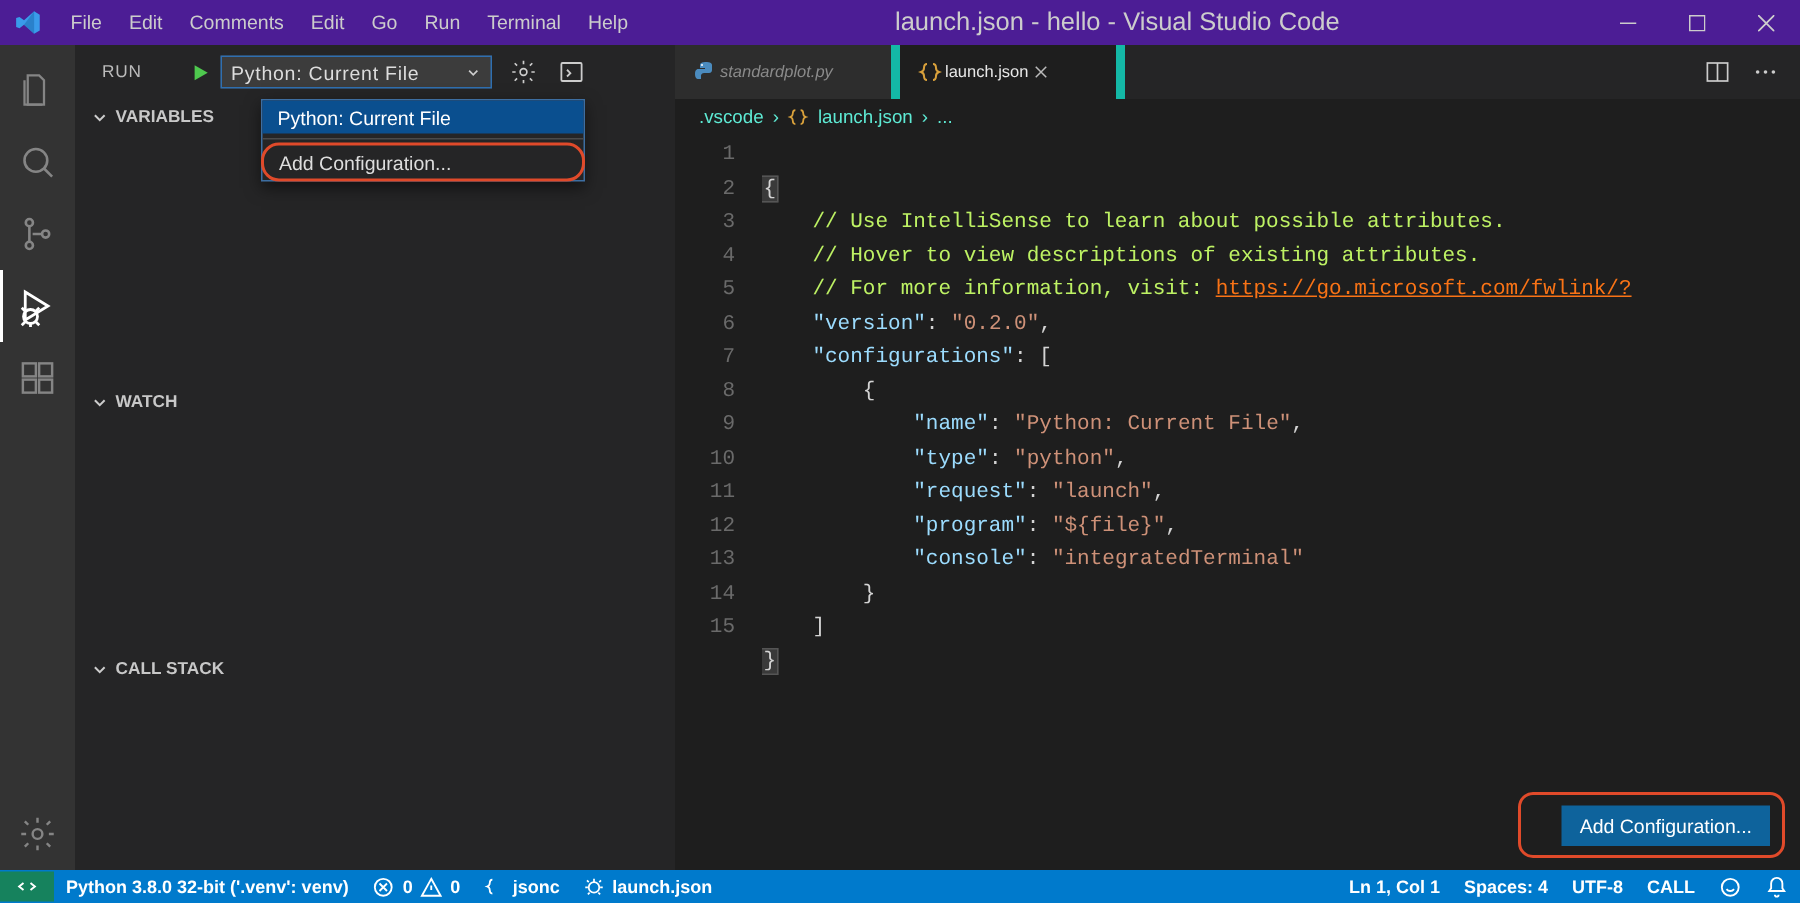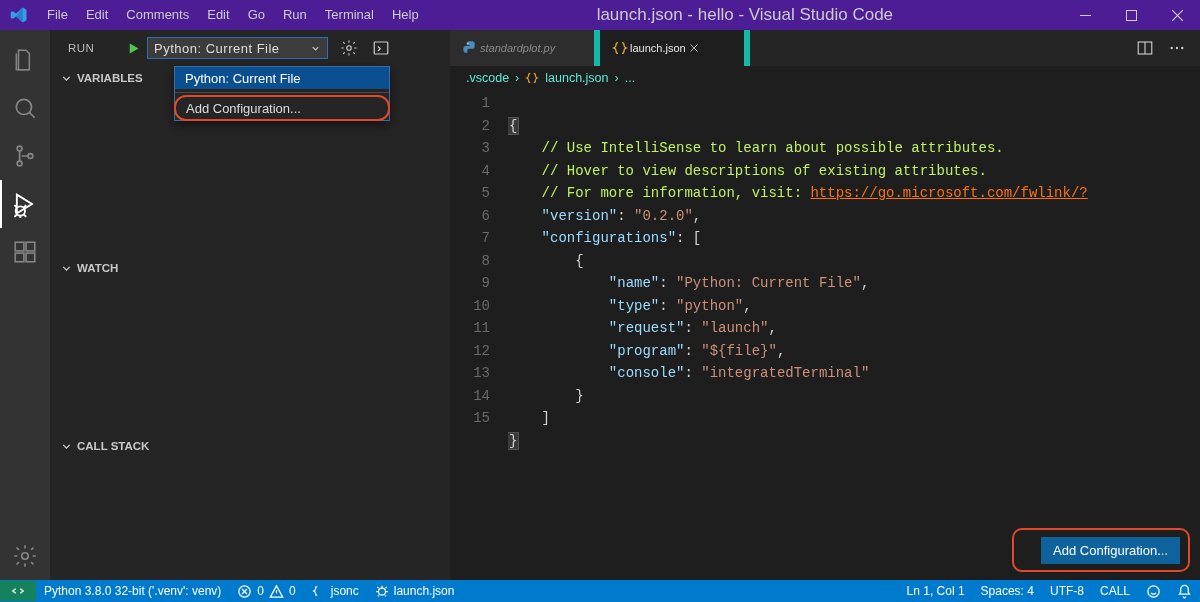--- a/index.html
+++ b/index.html
@@ -48,21 +48,21 @@
   .key { color:#9cdcfe; }
   .str { color:#ce9178; }
   .pun { color:#d4d4d4; }
   .cmt { color:#bef264; }
   .lnk { color:#f97316; text-decoration: underline;}
   .highlight-brace { border:1px solid #555; background:#3a3a3a; padding:0 1px; margin:0 -1px;}
   .add-config-btn { position:absolute; right:20px; bottom:16px; background:#0e639c; color:#fff; padding:6px 12px; font-size:13px; border:none; }
   .add-config-highlight { position:absolute; right:10px; bottom:8px; width:178px; height:44px; border:2px solid #e04a2a; border-radius:10px; pointer-events:none;}
   .statusbar { height:22px; background:#007acc; color:#fff; display:flex; align-items:center; font-size:12px; }
   .statusbar .sb-remote { width:36px; height:22px; background:#16825d; display:flex; align-items:center; justify-content:center; }
-  .statusbar .seg { padding:0 8px; display:flex; align-items:center; gap:5px; height:20px;}
+  .statusbar .seg { padding:0 8px; display:flex; align-items:center; gap:5px; height:20px;font-weight:bold;}
   .statusbar .spacer { flex:1; }
   svg { display:block; }
 </style>
 </head>
 <body>
 
 <div class="titlebar">
   <div class="logo">
     <svg width="18" height="18" viewBox="0 0 24 24">
         <path fill="#3a9bea" d="M17 2l5 3v14l-5 3-9-8L4 17l-3-1V8l3-1 4 3 9-8z"></path>

